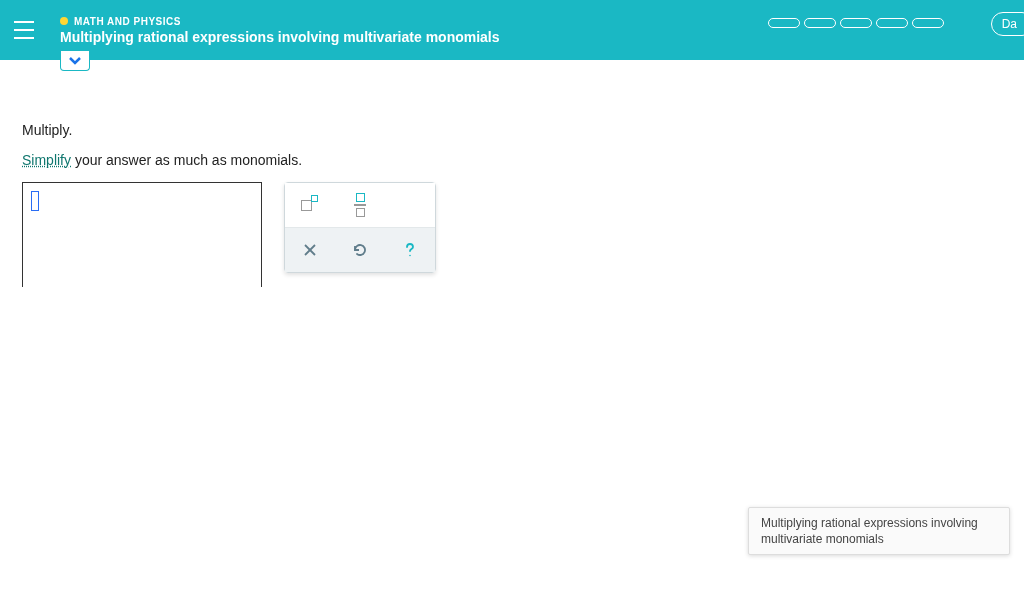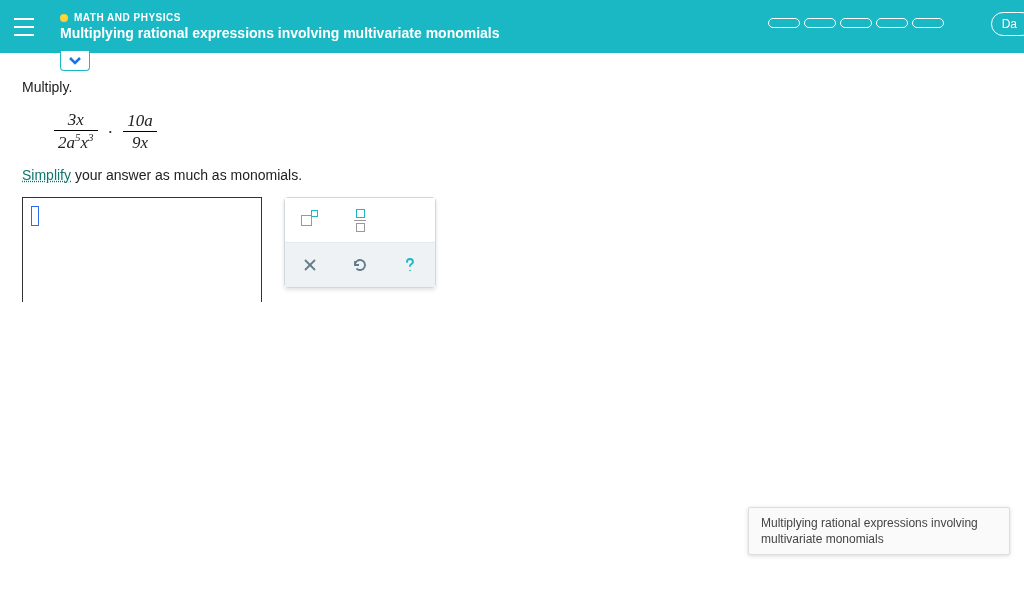--- a/index.html
+++ b/index.html
@@ -1,33 +1,33 @@
 <!DOCTYPE html>
 <html><head>
 <meta charset="utf-8">
 <style>
 * { margin:0; padding:0; box-sizing:border-box; }
 body { font-family:Arial,Helvetica,sans-serif; background:#fff; width:1024px; height:597px; overflow:hidden; position:relative; }
 
-.header { background:#1ab8c4; height:53px; display:flex; align-items:center; padding:0 30px 0 14px; position:relative; }
+.header { background:#1ab8c4; height:60px; display:flex; align-items:center; padding:0 30px 0 14px; position:relative; }
 .hamburger { width:24px; height:18px; display:flex; flex-direction:column; justify-content:space-between; cursor:pointer; margin-right:22px; }
 .hamburger span { display:block; height:2px; background:#fff; width:20px; }
 .title-block { flex:1; display:flex; flex-direction:column; justify-content:center; }
 .subject-row { display:flex; align-items:center; gap:6px; }
 .dot { width:8px; height:8px; border-radius:50%; background:#ffd633; }
 .subject { color:#fff; font-size:10px; letter-spacing:.5px; font-weight:600; }
 .lesson-title { color:#fff; font-size:14px; font-weight:600; margin-top:2px; }
 .progress { display:flex; gap:4px; position:absolute; right:80px; top:18px; }
 .progress span { width:32px; height:10px; border:1.5px solid #fff; border-radius:5px; display:block; }
 .pill { position:absolute; right:-10px; top:12px; border:1.5px solid #fff; border-radius:14px; color:#fff; font-size:12px; padding:4px 16px 4px 10px; }
 
 .expand-tab { position:absolute; left:60px; top:51px; width:30px; height:20px; background:#fff; border:1px solid #1ab8c4; border-top:none; border-radius:0 0 4px 4px; display:flex; align-items:center; justify-content:center; cursor:pointer; }
 .expand-tab svg { width:12px; height:8px; stroke:#1a73e8; stroke-width:2.5; fill:none; }
 
-.content { padding:26px 0 0 22px; font-family:"Times New Roman",Times,serif; color:#222; }
+.content { padding:26px 0 0 22px; font-family:"Times New Roman",Times,serif; color:#222;margin-top:36px; }
 .prompt { font-family:Arial,sans-serif; font-size:14px; margin-bottom:14px; }
 
 .expr { display:flex; align-items:flex-end; gap:10px; font-size:17px; margin:0 0 14px 32px; }
 .frac { display:inline-flex; flex-direction:column; align-items:center; font-style:italic; }
 .frac .num,.frac .den { padding:0 4px; line-height:1.25; }
 .frac .bar { width:100%; border-top:1px solid #000; }
 .dot-sep { font-style:normal; padding-bottom:10px; }
 sup { font-size:.65em; }
 
 .simplify-line { font-family:Arial,sans-serif; font-size:14px; margin-bottom:14px; }
@@ -81,33 +81,20 @@
 
 <div class="expand-tab">
   <svg viewBox="0 0 12 8">
       <polyline points="1,1 6,6 11,1"></polyline>
     </svg>
 </div>
 
 <div class="content">
   <div class="prompt">Multiply.</div>
 
-  <div class="expr">
-    <span class="frac">
-      <span class="num">3x</span>
-      <span class="bar"></span>
-      <span class="den"><span>2a</span><sup>5</sup><span>x</span><sup>3</sup></span>
-    </span>
-    <span class="dot-sep">·</span>
-    <span class="frac">
-      <span class="num">10a</span>
-      <span class="bar"></span>
-      <span class="den">9x</span>
-    </span>
-  </div>
 
   <div class="simplify-line">
     <span class="simplify-link">Simplify</span><span> your answer as much as monomials.</span>
   </div>
 
   <div class="answer-row">
     <div class="answer-box">
       <span class="cursor"></span>
     </div>
 

